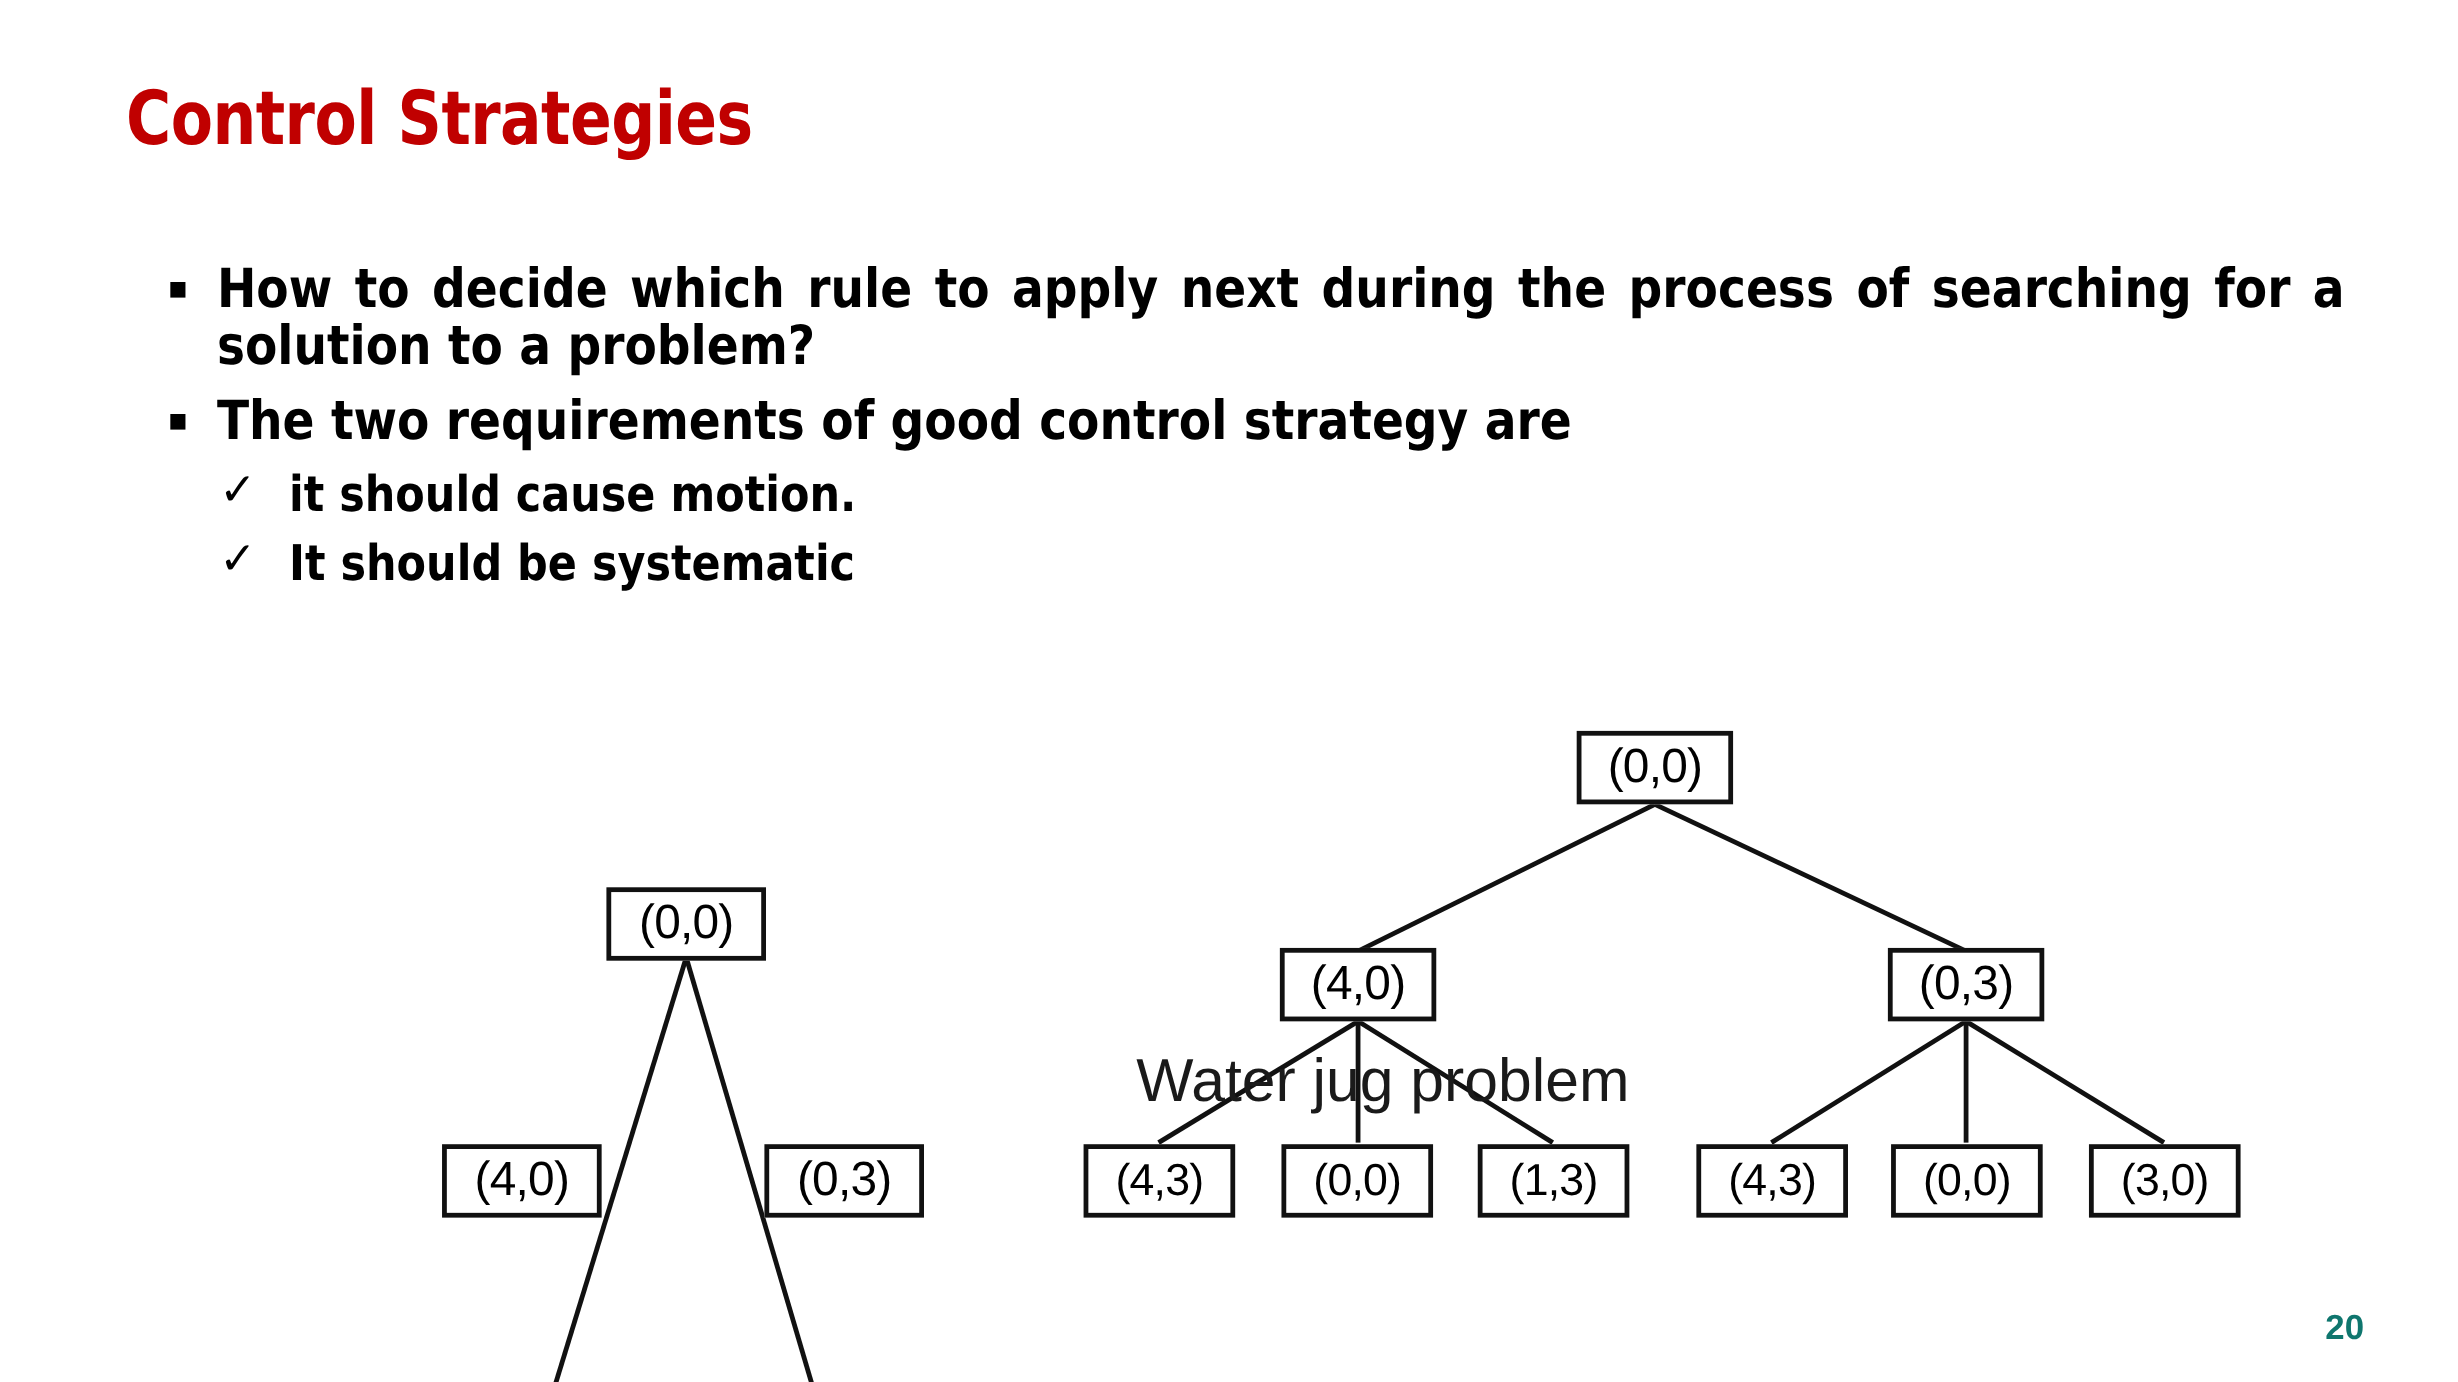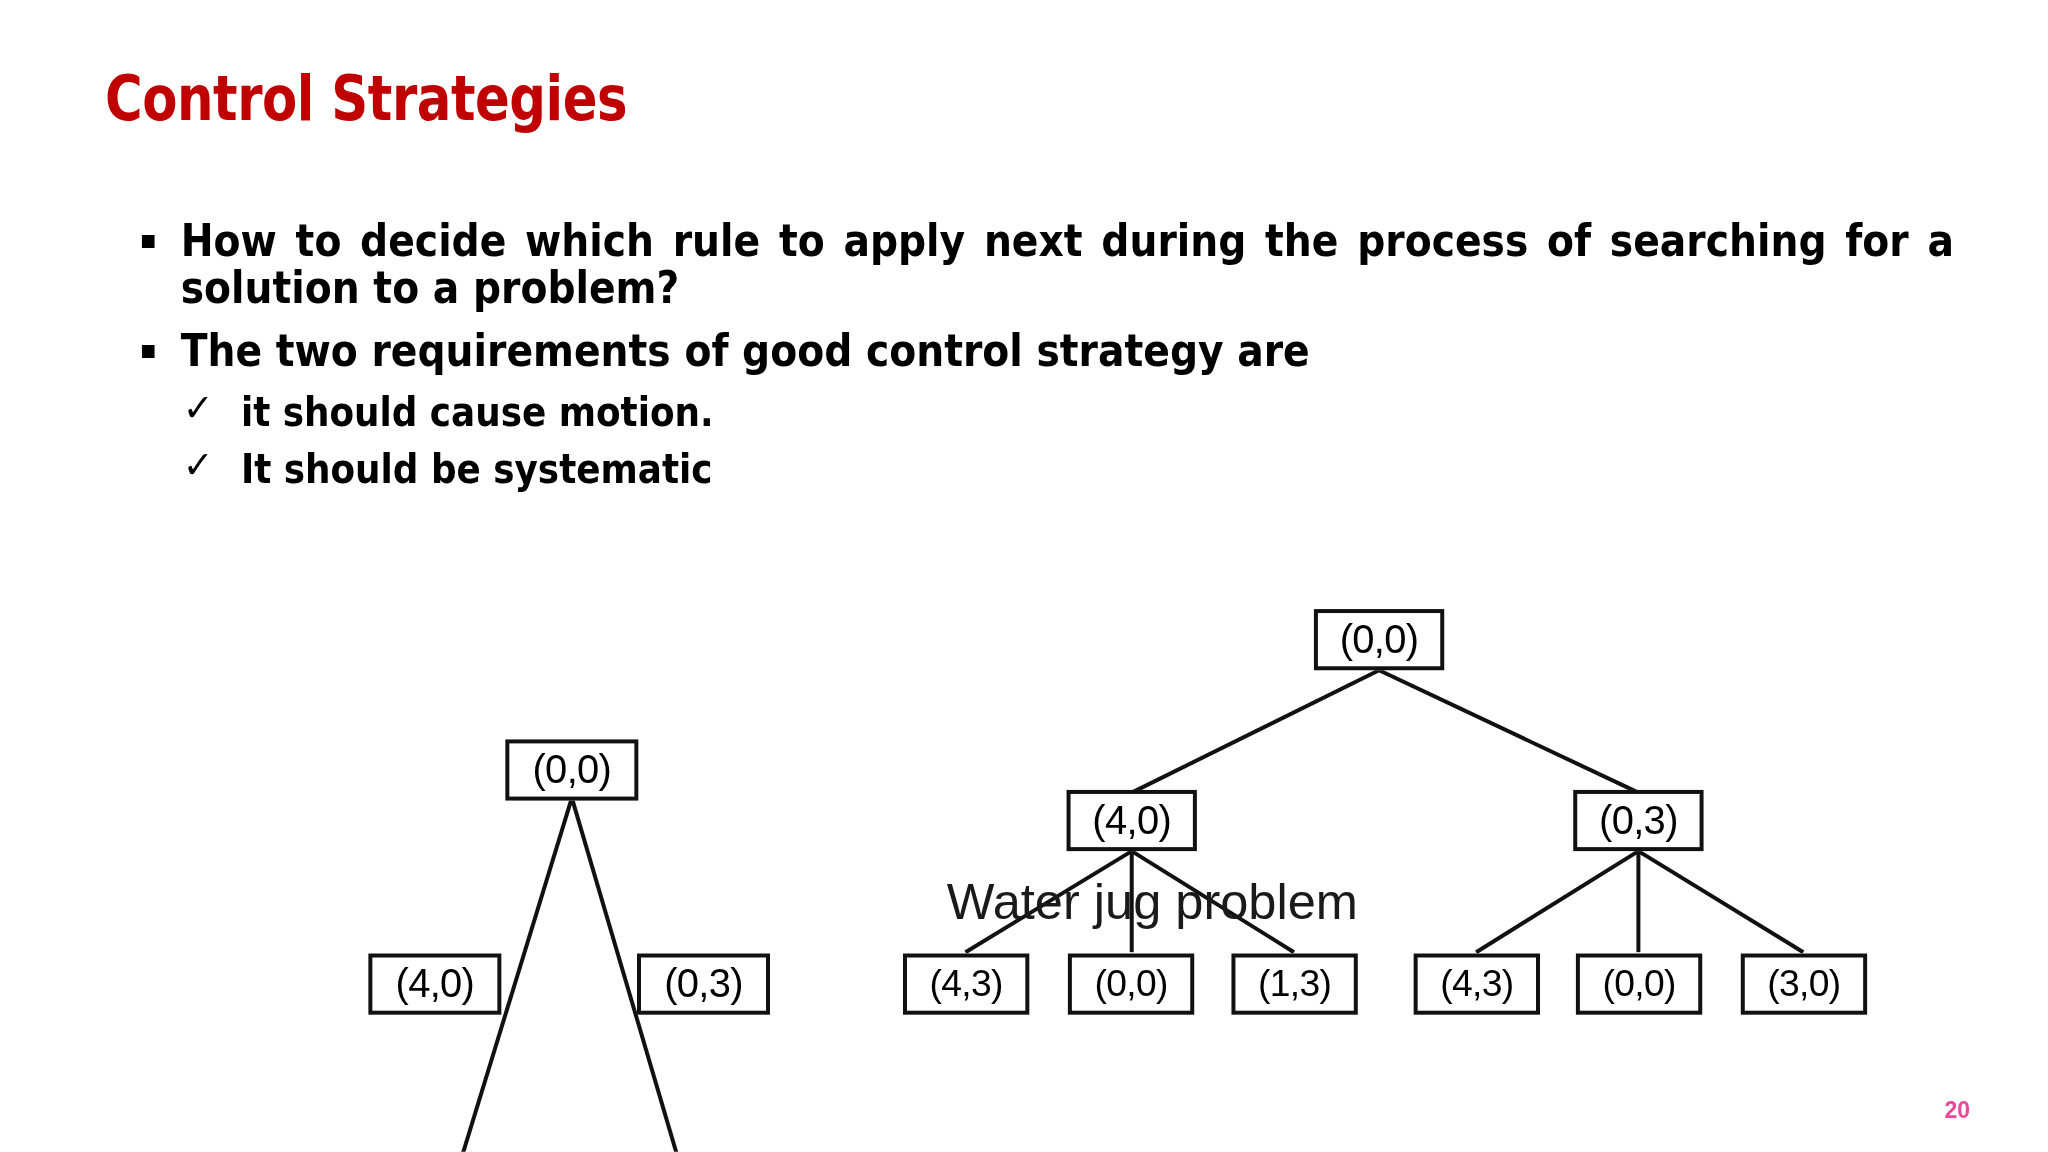--- a/index.html
+++ b/index.html
@@ -126,23 +126,23 @@
     font-weight: 400;
     color: #1a1a1a;
     white-space: nowrap;
   }
 
   #page-number {
     position: absolute;
     right: 78px;
     bottom: 28px;
     font-family: "Liberation Sans", sans-serif;
-    font-size: 23px;
+    font-size: 29px;
     font-weight: 700;
-    color: #ec4899;
+    color: #0f766e;
   }
 </style>
 </head>
 <body>
 
 <div id="slide-title">Control Strategies</div>
 
 <div id="bullets">
 
   <div class="bullet-row bullet-l1 justify">

